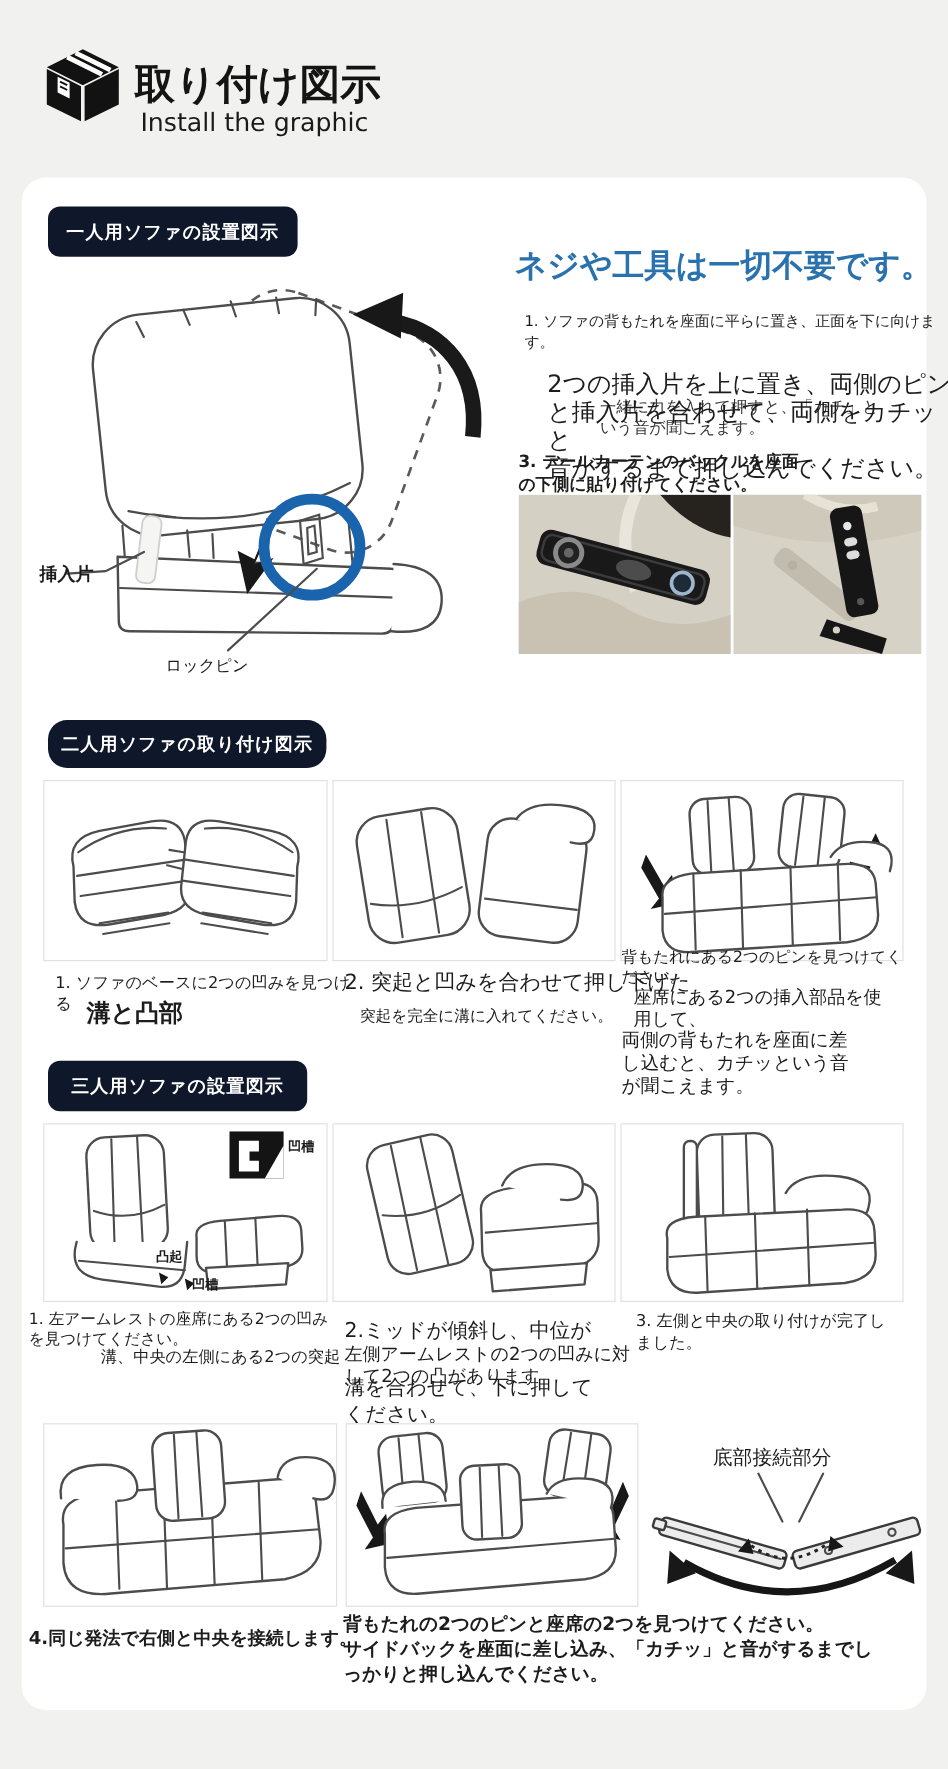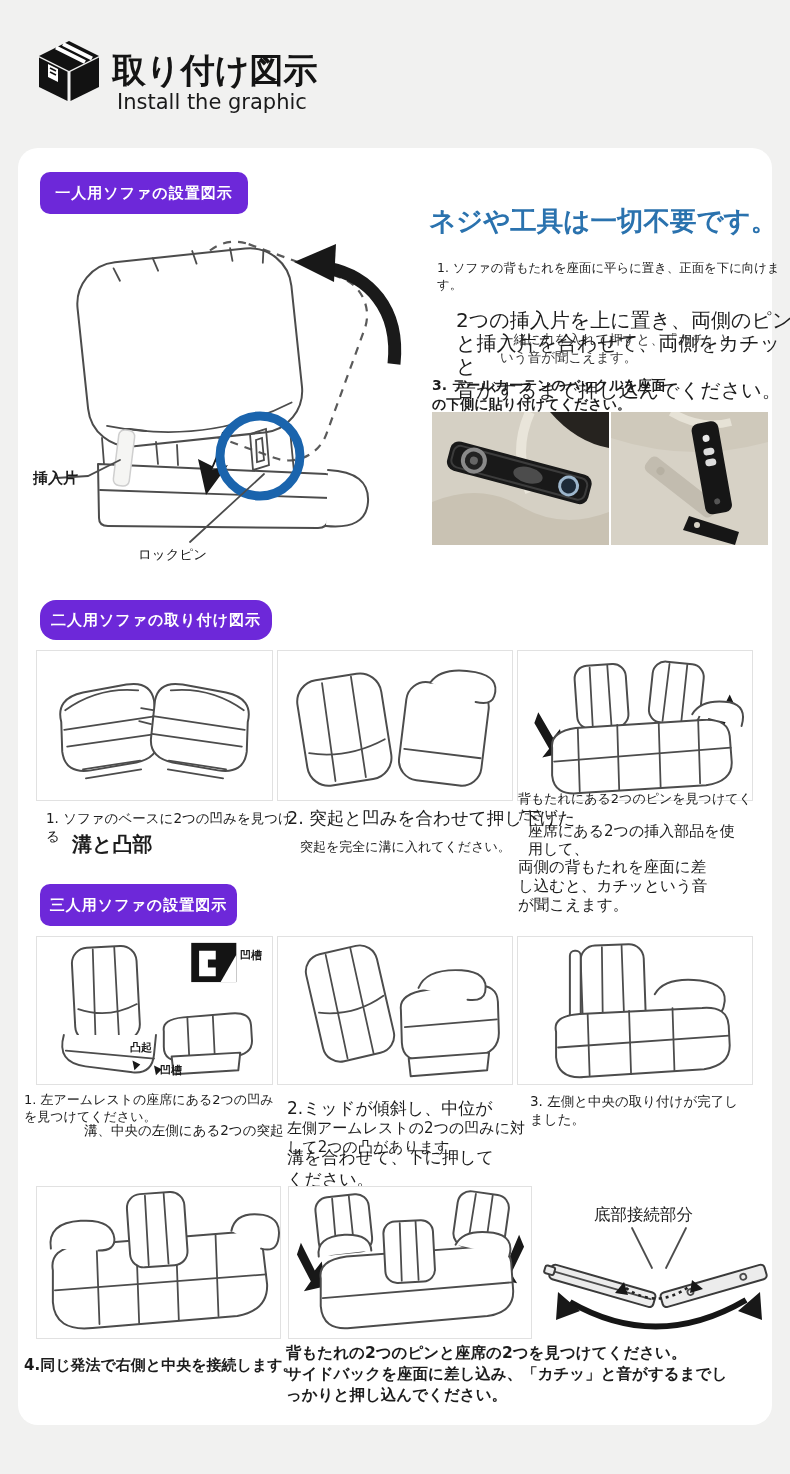--- a/index.html
+++ b/index.html
@@ -1,21 +1,21 @@
 <!DOCTYPE html>
 <html><head>
 <meta charset="utf-8">
 <style>
   html,body{margin:0;padding:0;background:#f1f1f0;}
   #page{position:relative;width:790px;height:1474px;overflow:hidden;
         font-family:"DejaVu Sans",sans-serif;color:#1c1c1c;background:#f1f1f0;padding-left:46px;}
   .abs{position:absolute;}
   .pre{white-space:pre-line;}
   .card{background:#fff;border-radius:20px;}
-  .btn{background:#6d28d9;color:#fff;border-radius:10px;display:flex;align-items:center;
+  .btn{background:#0f172a;color:#fff;border-radius:10px;display:flex;align-items:center;
        justify-content:center;font-weight:bold;letter-spacing:1px;}
   .panel{position:absolute;background:#fff;border:1px solid #e1e1e1;box-sizing:border-box;}
   .headline{font-weight:bold;color:#2a72ae;}
   svg .s{fill:#fff;stroke:#4c4c4c;stroke-width:2;stroke-linejoin:round;stroke-linecap:round;}
   svg .l{fill:none;stroke:#4c4c4c;stroke-width:1.8;stroke-linecap:round;}
   svg .k{fill:#181818;stroke:none;}
   svg .dash{fill:none;stroke:#5a5a5a;stroke-width:2.2;stroke-dasharray:8 7;}
   svg .st{fill:#ececec;stroke:#3a3a3a;stroke-width:2;}
 </style>
 </head>
@@ -184,21 +184,21 @@
   <div class="abs" style="left:518px;top:791px;width:260px;">
     <div class="pre" style="font-size:13px;font-weight:500;line-height:1.25;">背もたれにある2つのピンを見つけてく
 ださい。</div>
     <div class="pre" style="font-size:15px;font-weight:500;line-height:1.2;margin-top:-2px;margin-left:10px;">座席にある2つの挿入部品を使
 用して、</div>
     <div class="pre" style="font-size:15.5px;font-weight:500;line-height:1.25;">両側の背もたれを座面に差
 し込むと、カチッという音
 が聞こえます。</div>
   </div>
 
-  <div class="abs btn" style="left:40px;top:884px;width:197px;height:42px;font-size:15px;">
+  <div class="abs btn" style="left:40px;top:884px;width:216px;height:42px;font-size:15px;">
     <span>三人用ソファの設置図示</span>
   </div>
 
   <div class="panel" style="left:36px;top:936px;width:237px;height:149px;">
     <svg width="235" height="147" viewBox="0 0 237 150">
       <g transform="rotate(-3 70 60)">
         <rect x="36" y="10" width="66" height="96" rx="16" class="s"></rect>
         <path class="l" d="M58,12 l-2,92 M80,11 l0,93"></path>
         <path class="l" d="M40,72 Q70,84 100,70"></path>
       </g>

